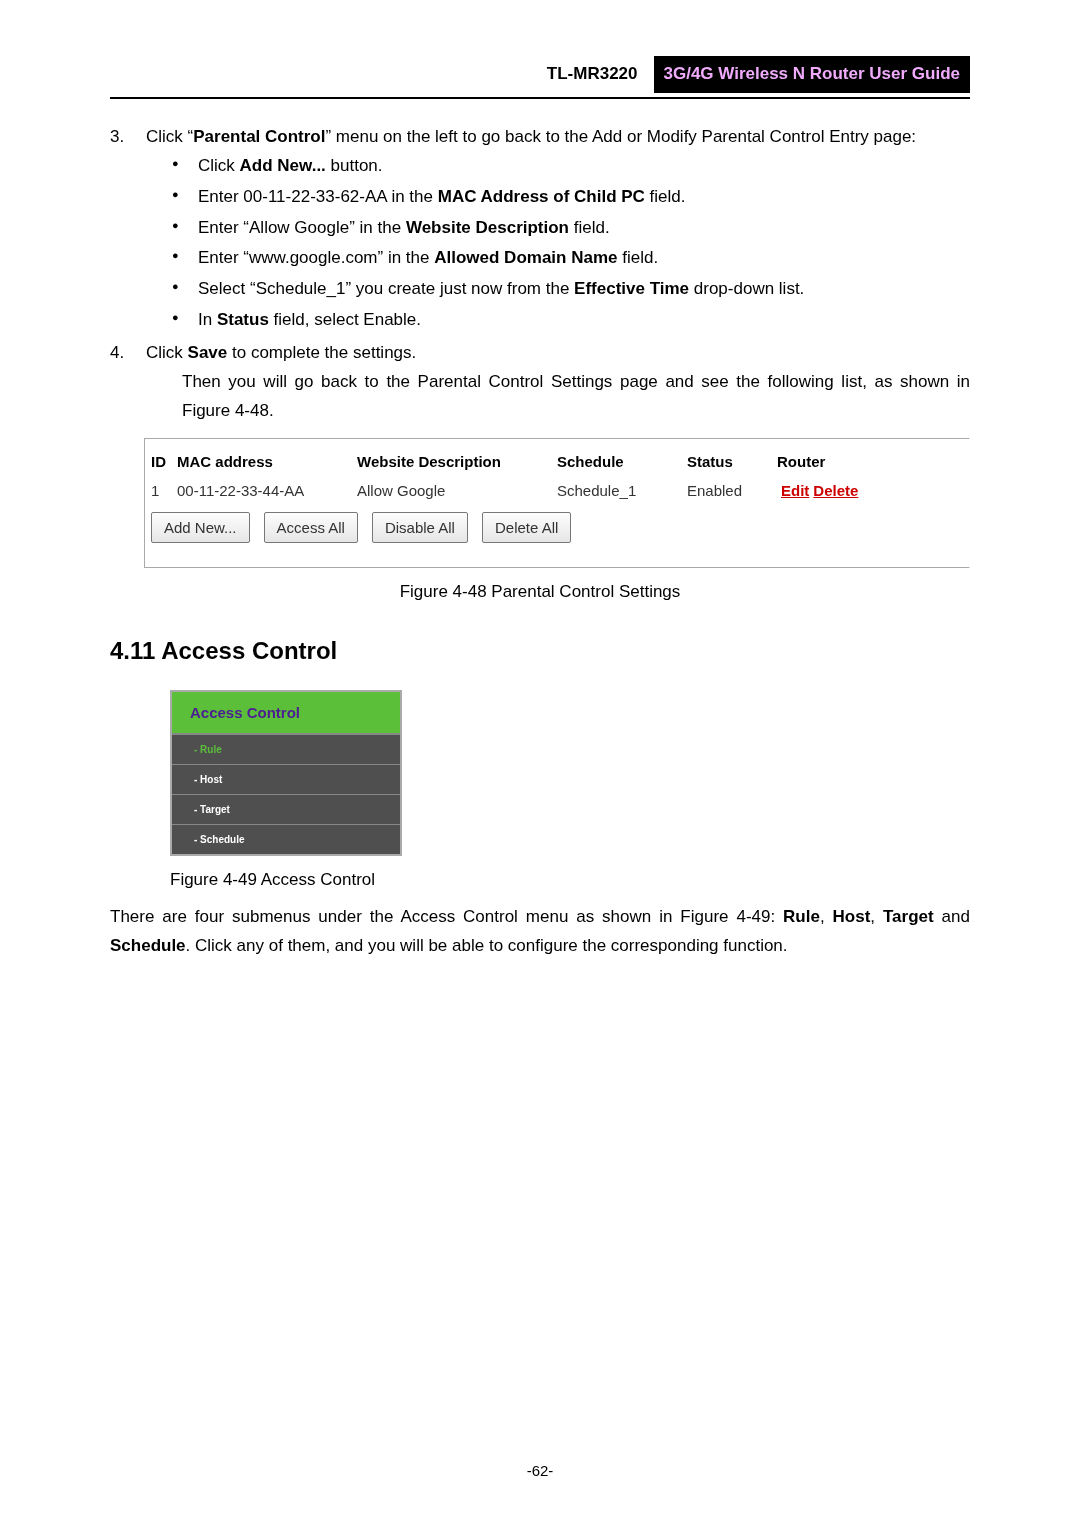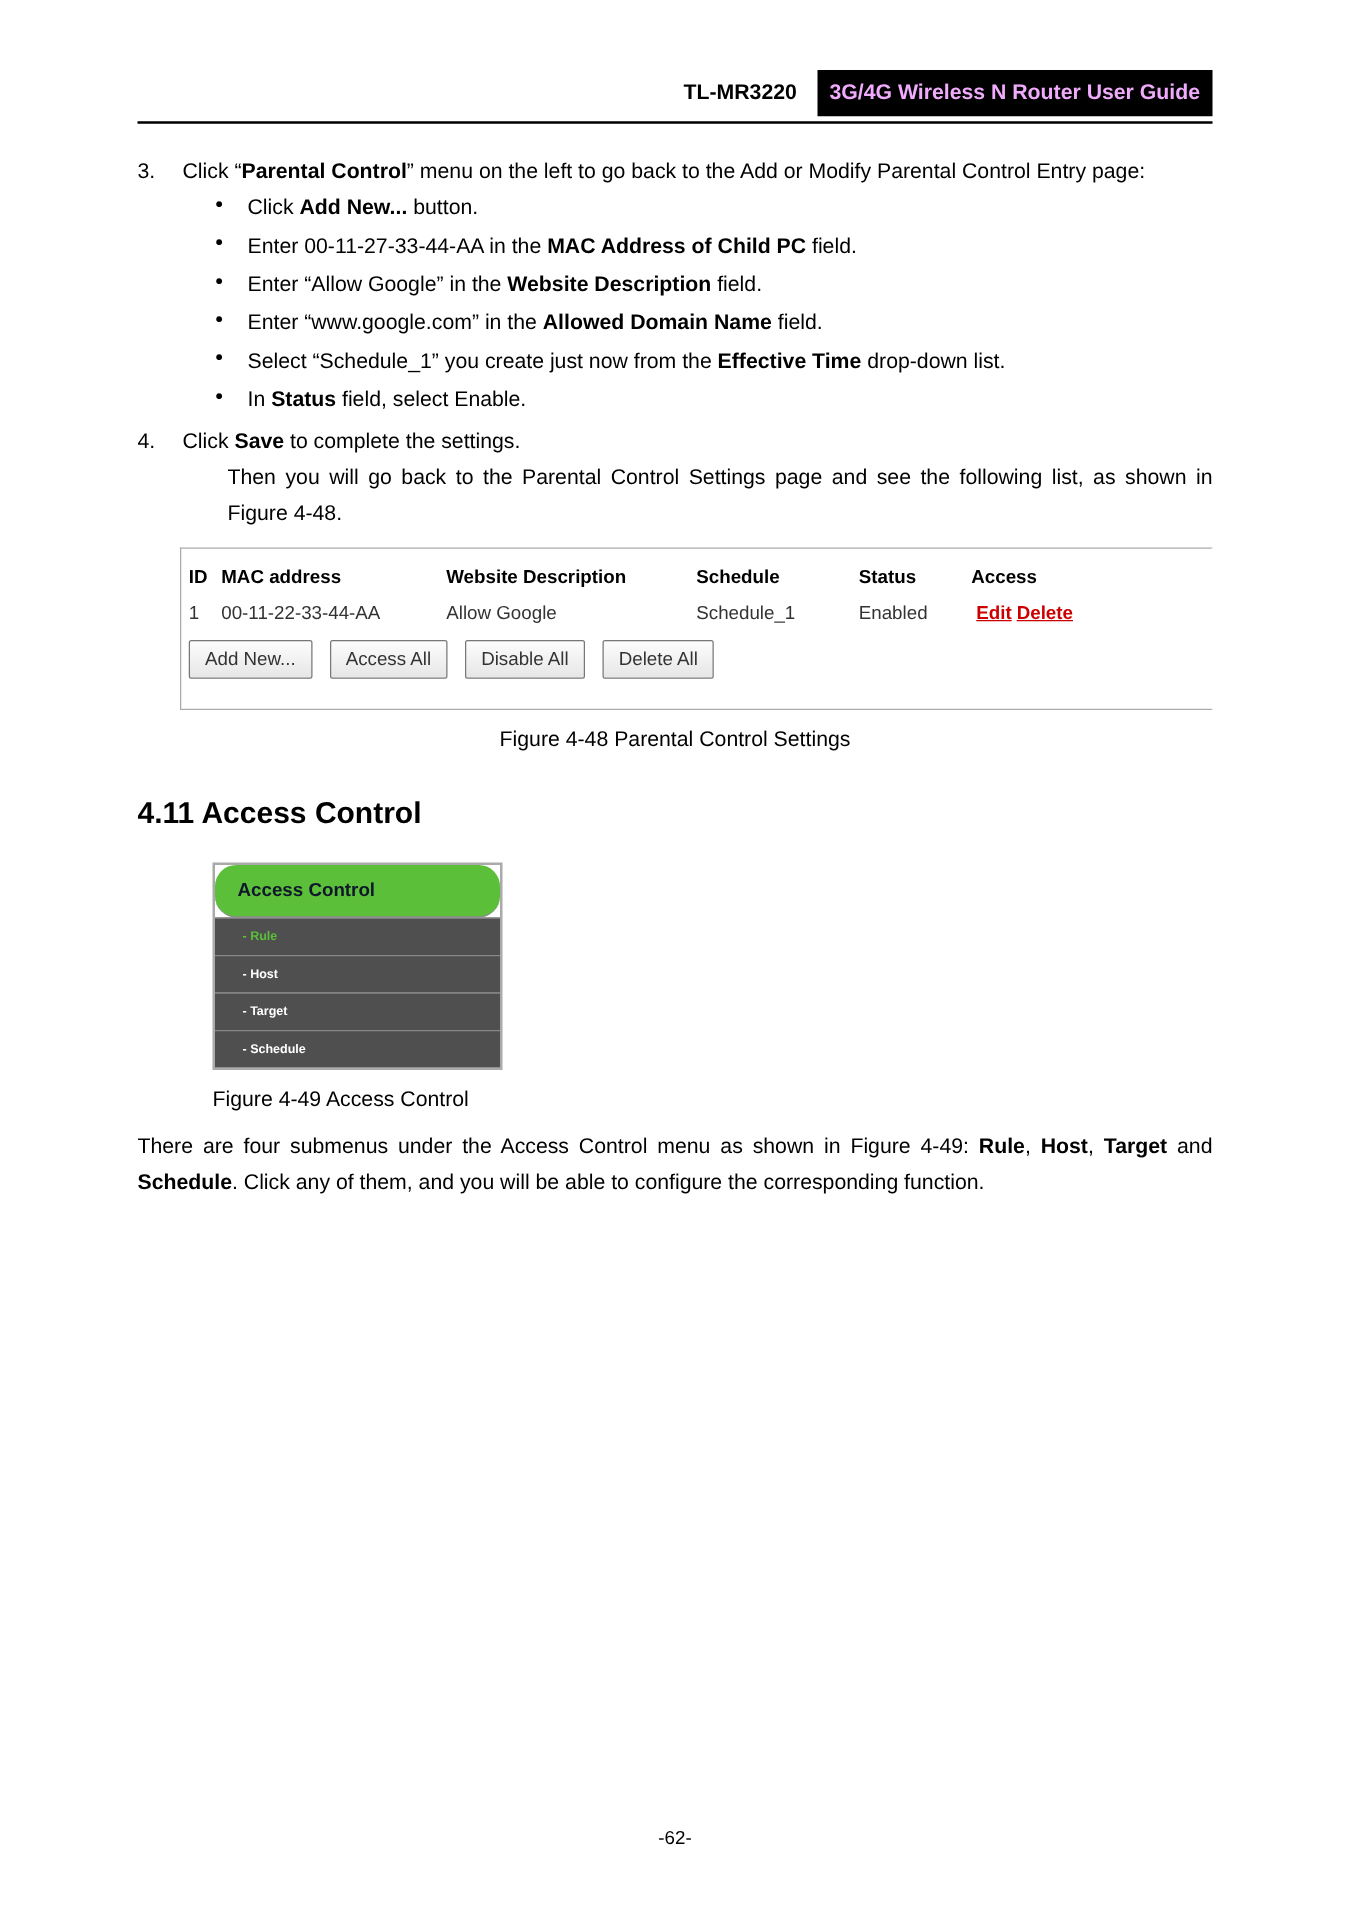--- a/index.html
+++ b/index.html
@@ -110,26 +110,25 @@
       margin-left: 60px;
       margin-bottom: 10px;
     }
     .menu {
       width: 232px;
       border: 2px solid #aaa;
       font-family: Arial, sans-serif;
     }
     .menu .mhead {
       background: #5bbf3a;
-      color: #0f172a;
+      color: #4c1d95;
       font-weight: bold;
       font-size: 15px;
       padding: 8px 18px;
       border-bottom: 1px solid #888;
-      border-radius: 17px;
     }
     .menu .mitem {
       background: #4f4f4f;
       color: #fff;
       font-weight: bold;
       font-size: 10px;
       padding: 6px 22px;
       border-top: 1px solid #888;
     }
     .menu .mitem.active { color: #5bbf3a; }
@@ -149,42 +148,42 @@
 <div class="header-bar">
   <span class="model-box">TL-MR3220</span>
   <span class="title-box">3G/4G Wireless N Router User Guide</span>
 </div>
 
 <ol class="main-list">
   <li data-num="3.">
     <span>Click “</span><span class="bold">Parental Control</span><span>” menu on the left to go back to the Add or Modify Parental Control Entry page:</span>
     <ul class="bullets">
       <li><span>Click </span><span class="bold">Add New...</span><span> button.</span></li>
-      <li><span>Enter 00-11-27-33-44-AA in the </span><span class="bold">MAC Address of Child PC</span><span> field.</span></li>
+      <li><span>Enter 00-11-22-33-62-AA in the </span><span class="bold">MAC Address of Child PC</span><span> field.</span></li>
       <li><span>Enter “Allow Google” in the </span><span class="bold">Website Description</span><span> field.</span></li>
       <li><span>Enter “www.google.com” in the </span><span class="bold">Allowed Domain Name</span><span> field.</span></li>
       <li><span>Select “Schedule_1” you create just now from the </span><span class="bold">Effective Time</span><span> drop-down list.</span></li>
       <li><span>In </span><span class="bold">Status</span><span> field, select Enable.</span></li>
     </ul>
   </li>
   <li data-num="4.">
     <span>Click </span><span class="bold">Save</span><span> to complete the settings.</span>
     <div class="indent1">Then you will go back to the Parental Control Settings page and see the following list, as shown in Figure 4-48.</div>
   </li>
 </ol>
 
 <div class="figure-wrap">
   <div class="pc-table">
     <div class="pc-row header">
       <span class="c-id">ID</span>
       <span class="c-mac">MAC address</span>
       <span class="c-desc">Website Description</span>
       <span class="c-sched">Schedule</span>
       <span class="c-status">Status</span>
-      <span class="c-mod">Access</span>
+      <span class="c-mod">Router</span>
     </div>
     <div class="pc-row">
       <span class="c-id">1</span>
       <span class="c-mac">00-11-22-33-44-AA</span>
       <span class="c-desc">Allow Google</span>
       <span class="c-sched">Schedule_1</span>
       <span class="c-status">Enabled</span>
       <span class="c-mod actions">
         <a>Edit</a><a>Delete</a>
       </span>

